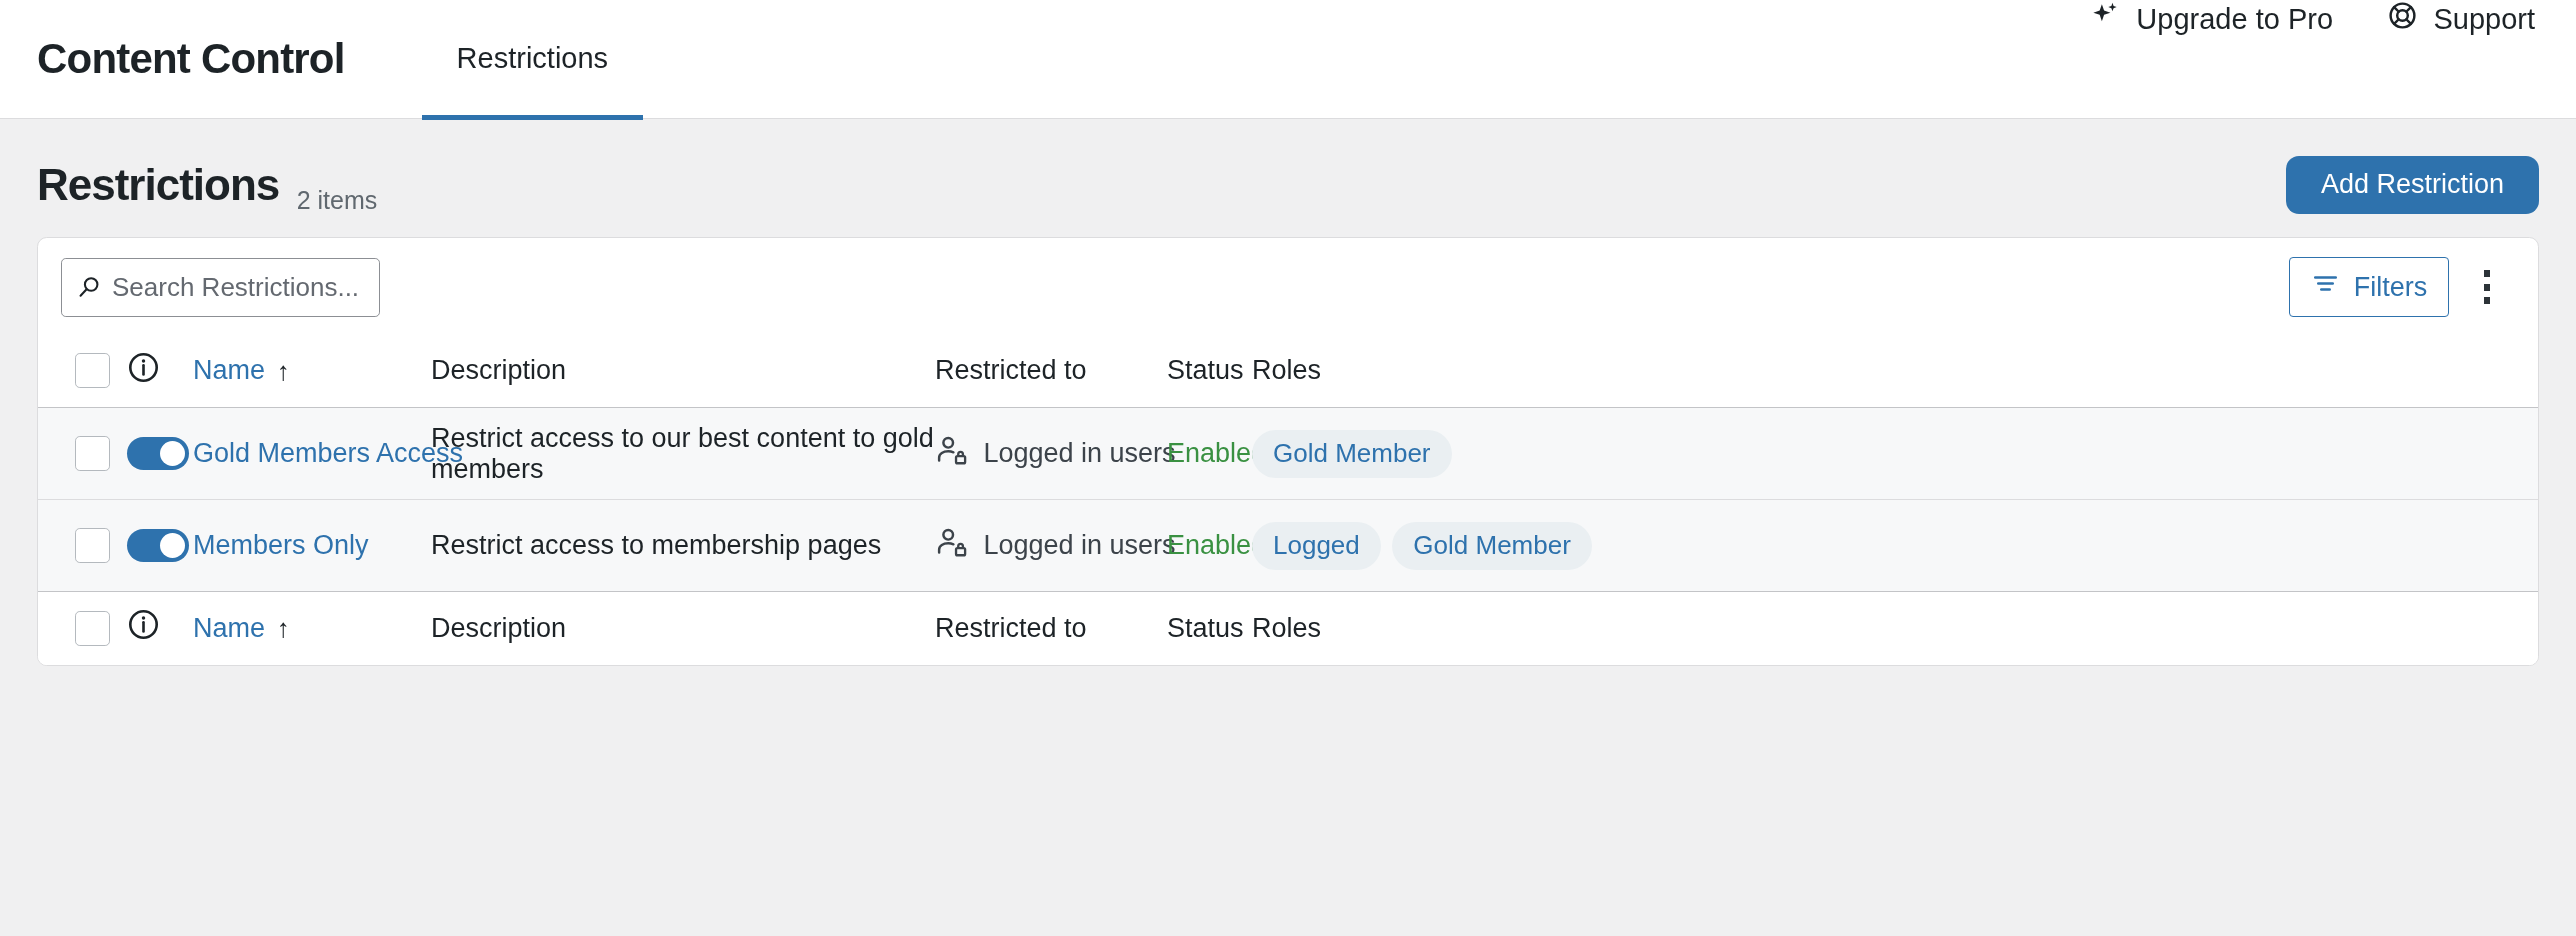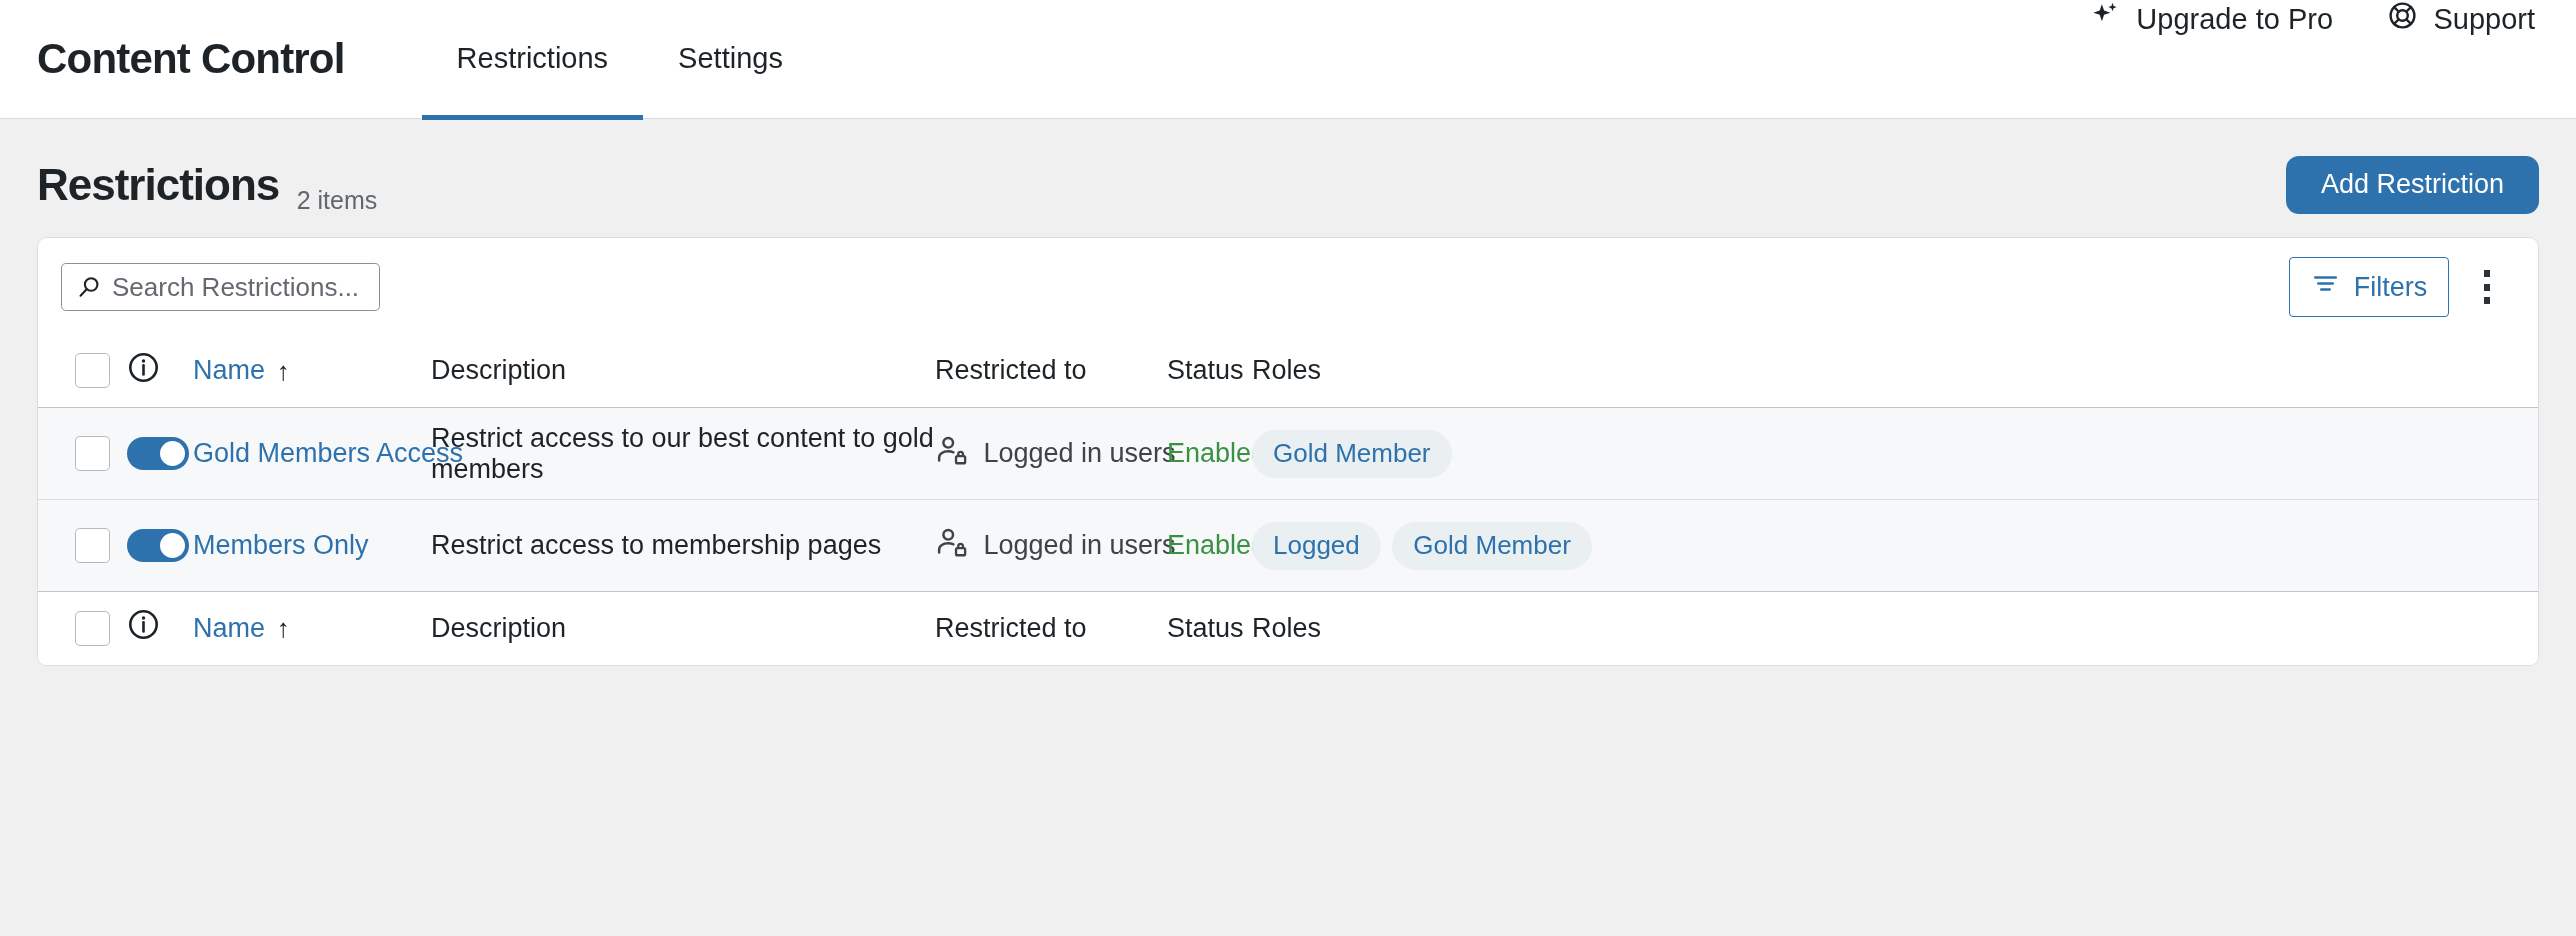--- a/index.html
+++ b/index.html
@@ -116,21 +116,21 @@
   }
 
   .card-toolbar {
     display: flex;
     align-items: center;
     padding: 19.3px 21px 17.4px 23px;
   }
   .search-wrap {
     position: relative;
     width: 319px;
-    height: 48px;
+    height: 59px;
   }
   .search-wrap .mag {
     position: absolute;
     left: 16.4px;
     top: 50%;
     transform: translateY(-50%);
     width: 25px;
     height: 25px;
     pointer-events: none;
   }
@@ -283,23 +283,20 @@
 </style>
 </head>
 <body>
 
 <div class="appbar">
   <div class="brand">Content Control</div>
 
   <nav class="nav-tabs">
     <div class="nav-tab active">
       <span>Restrictions</span>
-    </div>
-    <div class="nav-tab">
-      <span>Settings</span>
     </div>
   </nav>
 
   <div class="appbar-right">
     <div class="appbar-action">
       <span>
         <svg width="31" height="31" viewBox="0 0 24 24" aria-hidden="true">
           <path d="M9.2 3.2 L10.9 8.1 L15.8 9.8 L10.9 11.5 L9.2 16.4 L7.5 11.5 L2.6 9.8 L7.5 8.1 Z" fill="#1d2327"></path>
           <path d="M17.4 2.2 L18.25 4.6 L20.65 5.45 L18.25 6.3 L17.4 8.7 L16.55 6.3 L14.15 5.45 L16.55 4.6 Z" fill="#1d2327"></path>
         </svg>

